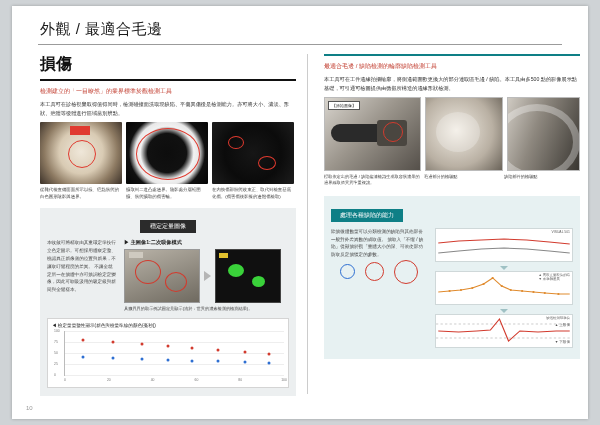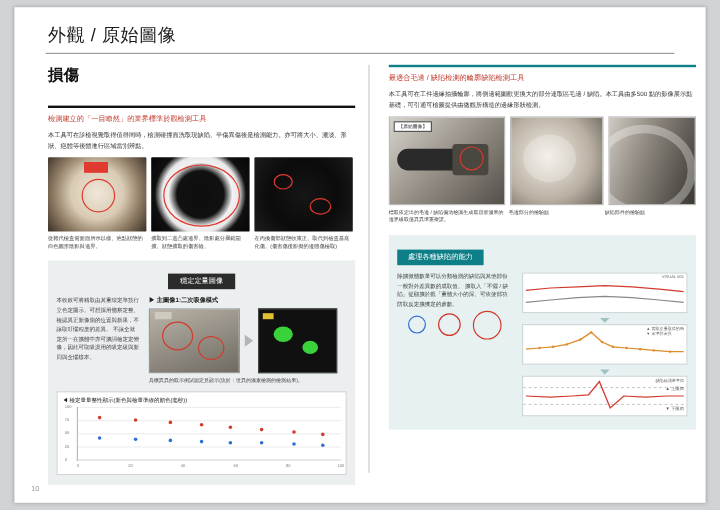--- a/index.html
+++ b/index.html
@@ -22,22 +22,22 @@
   .title-rule{
     position:absolute;left:26px;top:38px;width:524px;height:1px;background:#9b9b9b;
   }
   
   .col{position:absolute;top:48px;width:256px;}
   .col-left{left:28px;}
   .col-right{left:312px;}
   .vrule{position:absolute;left:295px;top:48px;width:1px;height:340px;background:#cccccc;}
 
   .sec-head{
-    font-size:13px;font-weight:bold;color:#111;
-    padding-bottom:16px;
+    font-size:16px;font-weight:bold;color:#111;
+    padding-bottom:4px;
   }
   .sec-head.teal{color:#0e7f86;}
   .sec-rule{height:2px;background:#111;margin-bottom:6px;}
   .sec-rule.teal{background:#0e7f86;}
 
   .sub-red{font-size:6px;color:#c0392b;line-height:1.5;margin:2px 0 4px;}
   .body-txt{font-size:5.2px;color:#333;line-height:1.65;margin:0 0 5px;}
 
   
   .photostrip{display:flex;gap:4px;margin-top:4px;}
@@ -113,21 +113,21 @@
   .mc-label{position:absolute;right:2px;top:1px;font-size:3.4px;color:#666;}
   .downarrow{width:0;height:0;margin:1px auto;border-left:4px solid transparent;border-right:4px solid transparent;border-top:4px solid #9fc1c4;}
   .sidenote{position:absolute;font-size:3.6px;color:#555;}
   .pageno{position:absolute;left:14px;bottom:8px;font-size:6px;color:#999;}
 </style>
 </head>
 <body>
 
 <div class="page">
 
-  <div class="doc-title">外觀 / 原始圖像</div>
+  <div class="doc-title">外觀 / 最適合毛邊</div>
   <div class="title-rule"></div>
   <div class="vrule"></div>
 
   <div class="col col-left">
     <div class="sec-head">損傷</div>
     <div class="sec-rule"></div>
     <div class="sub-red">檢測建立的「一目瞭然」的業界標準於觀檢測工具</div>
     <div class="body-txt">本工具可在診檢視覺取得值得同時，檢測碰撞面洗取現缺陷、平傷異傷後是檢測能力。亦可將大小、濃淡、形狀、疤體等後體進行區域當別辨點。</div>
 
     <div class="photostrip">

